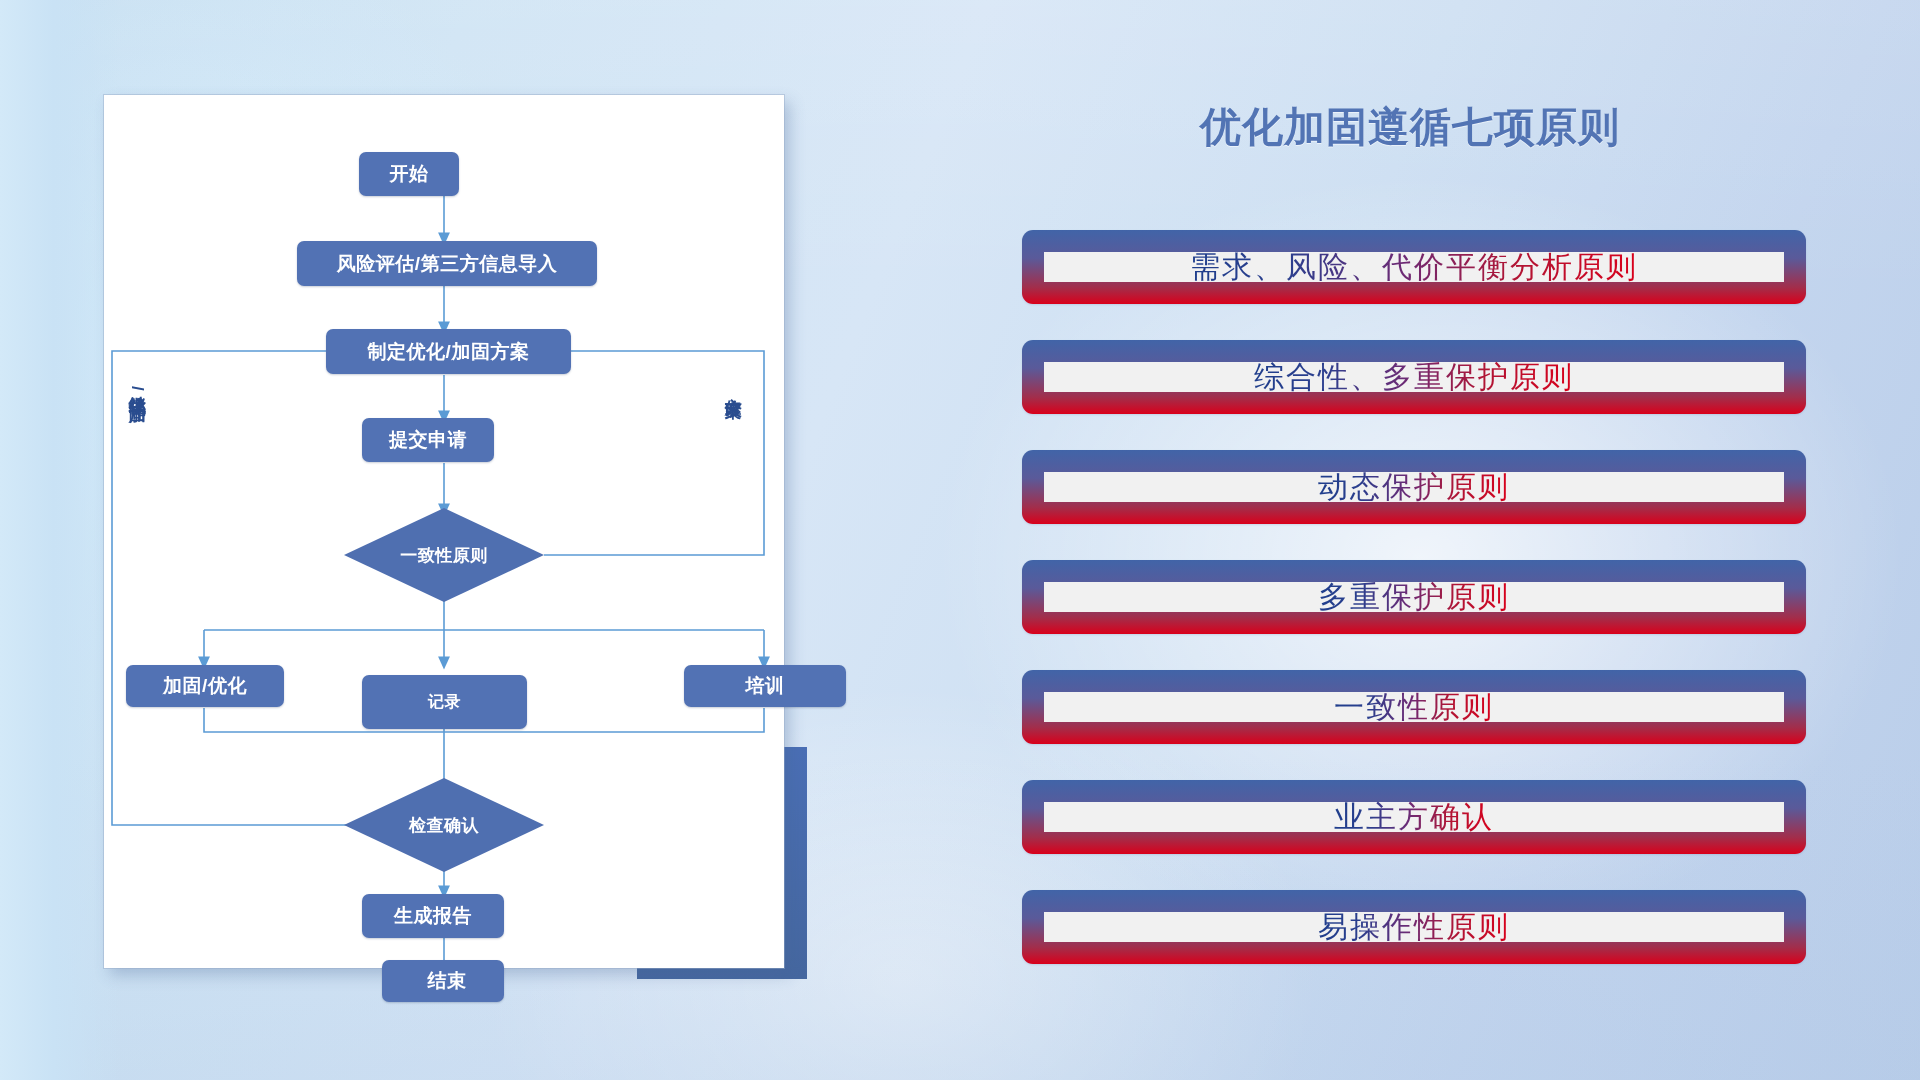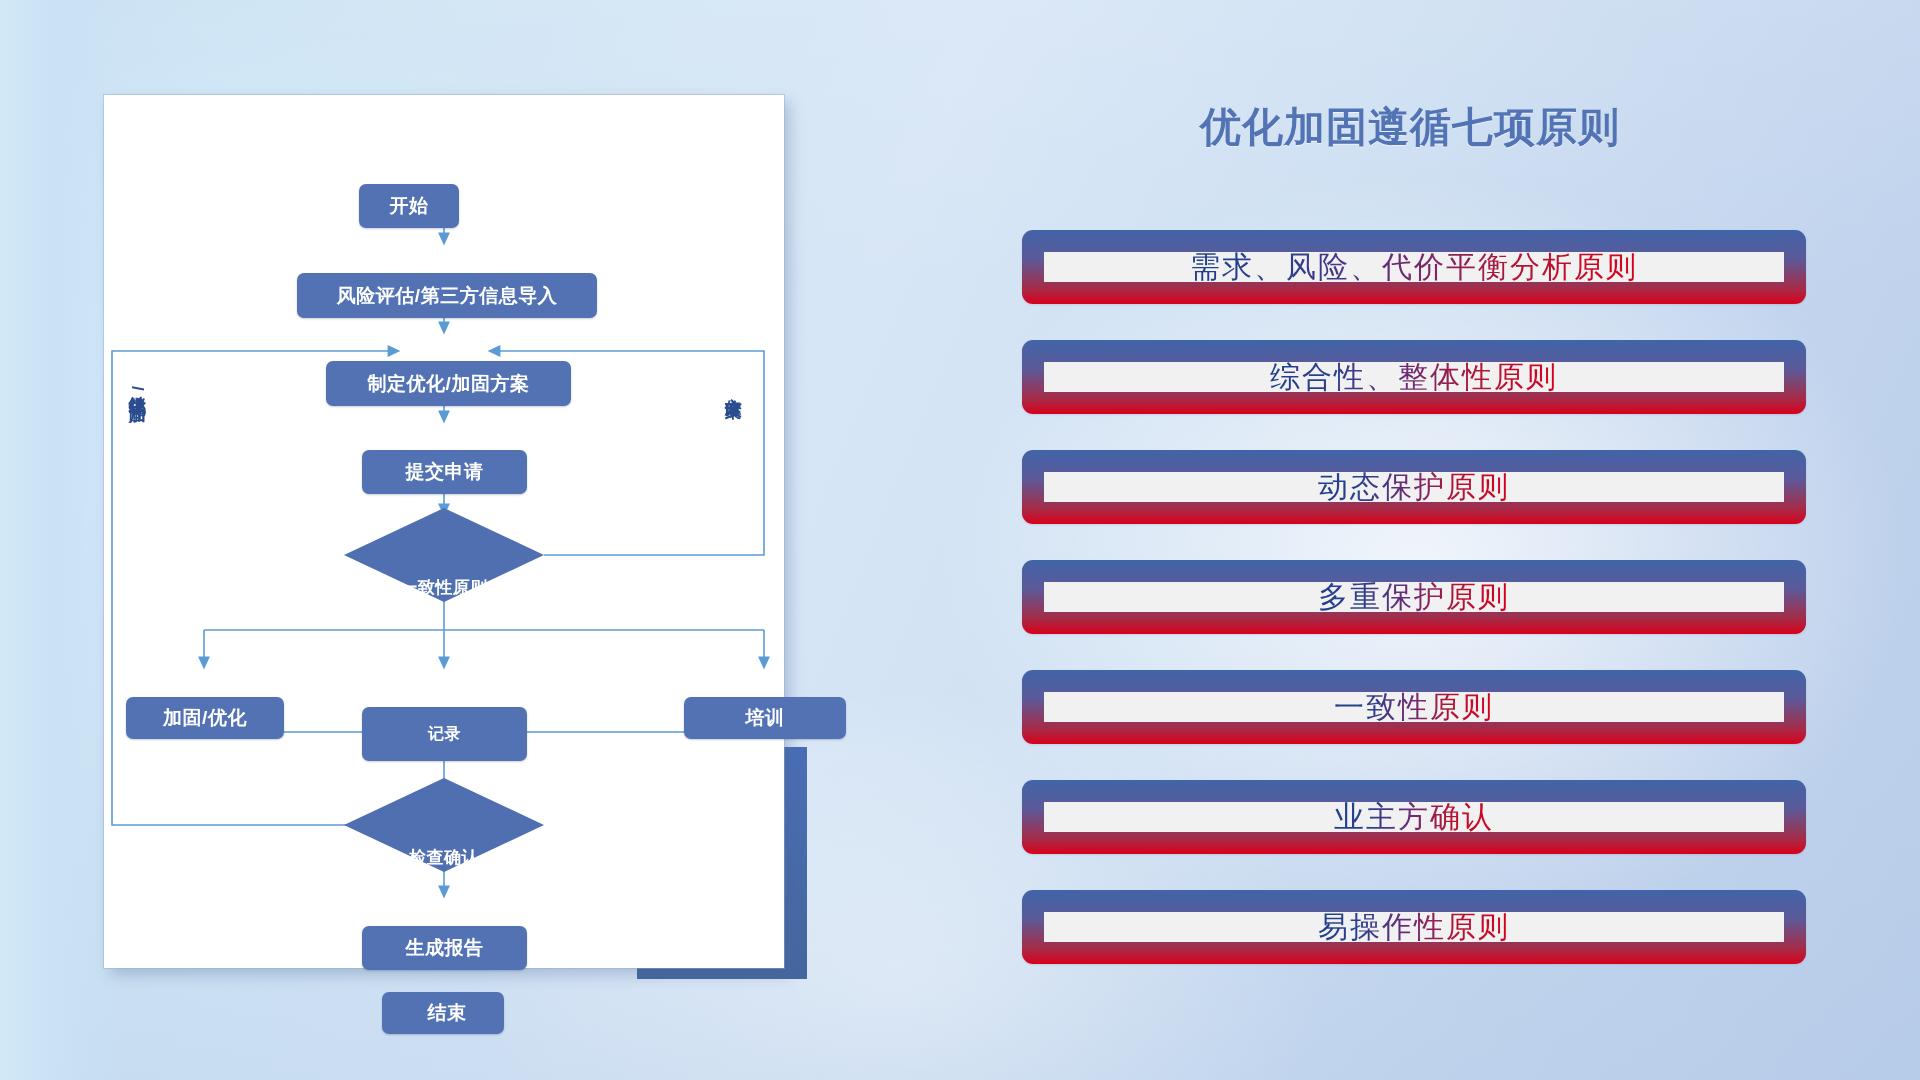--- a/index.html
+++ b/index.html
@@ -42,21 +42,20 @@
   .node {
     position:absolute;
     background:#5272b4;
     color:#ffffff;
     border-radius:7px;
     display:flex; align-items:center; justify-content:center;
     font-weight:bold;
     letter-spacing:.5px;
     white-space:nowrap;
     box-shadow:0 1px 2px rgba(40,60,100,.25);
-    margin-top:32px;
   }
   .vlabel {
     position:absolute;
     writing-mode:vertical-rl;
     color:#2a4d8f;
     font-weight:bold;
     font-size:17px;
     line-height:1.05;
     letter-spacing:1px;
   }
@@ -140,46 +139,46 @@
       <path d="M248,730 L8,730 L8,256 L290,256" marker-end="url(#ar)"></path>
     </g>
 
     <polygon points="340,413 440,460 340,507 240,460" fill="#4f6fb0"></polygon>
     <polygon points="340,683 440,730 340,777 240,730" fill="#4f6fb0"></polygon>
   </svg>
 
   <div class="node" style="left:255px; top:57px;  width:100px; height:44px; font-size:19px;">开始</div>
   <div class="node" style="left:193px; top:146px; width:300px; height:45px; font-size:19px;">风险评估/第三方信息导入</div>
   <div class="node" style="left:222px; top:234px; width:245px; height:45px; font-size:19px;">制定优化/加固方案</div>
-  <div class="node" style="left:258px; top:323px; width:165px; height:44px; font-size:19px;">提交申请</div>
+  <div class="node" style="left:258px; top:323px; width:132px; height:44px; font-size:19px;">提交申请</div>
 
   <div class="node" style="left:240px; top:440px; width:200px; height:40px; background:transparent; box-shadow:none; font-size:17px;">一致性原则</div>
 
   <div class="node" style="left:22px;  top:570px; width:158px; height:42px; font-size:19px;">加固/优化</div>
   <div class="node" style="left:258px; top:580px; width:165px; height:54px; font-size:16px;">记录</div>
   <div class="node" style="left:580px; top:570px; width:162px; height:42px; font-size:19px;text-align:right;">培训</div>
 
   <div class="node" style="left:240px; top:710px; width:200px; height:40px; background:transparent; box-shadow:none; font-size:17px;">检查确认</div>
 
-  <div class="node" style="left:258px; top:799px; width:165px; height:44px; font-size:19px;">生成报告</div>
+  <div class="node" style="left:258px; top:799px; width:142px; height:44px; font-size:19px;">生成报告</div>
   <div class="node" style="left:278px; top:865px; width:122px; height:42px; font-size:19px;padding-left:8px;">结束</div>
 
   <div class="vlabel" style="left:24px; top:287px; height:160px;">继续优化/加固</div>
   <div class="vlabel" style="left:620px; top:290px; height:120px;">方案修改</div>
 
 </div>
 
 <div id="title">优化加固遵循七项原则</div>
 
 <div id="principles">
   <div class="pbox">
       <span class="ptext">需求、风险、代价平衡分析原则</span>
     </div>
   <div class="pbox">
-      <span class="ptext">综合性、整体性原则</span>
+      <span class="ptext">综合性、多重保护原则</span>
     </div>
   <div class="pbox">
       <span class="ptext">动态保护原则</span>
     </div>
   <div class="pbox">
       <span class="ptext">多重保护原则</span>
     </div>
   <div class="pbox">
       <span class="ptext">一致性原则</span>
     </div>

